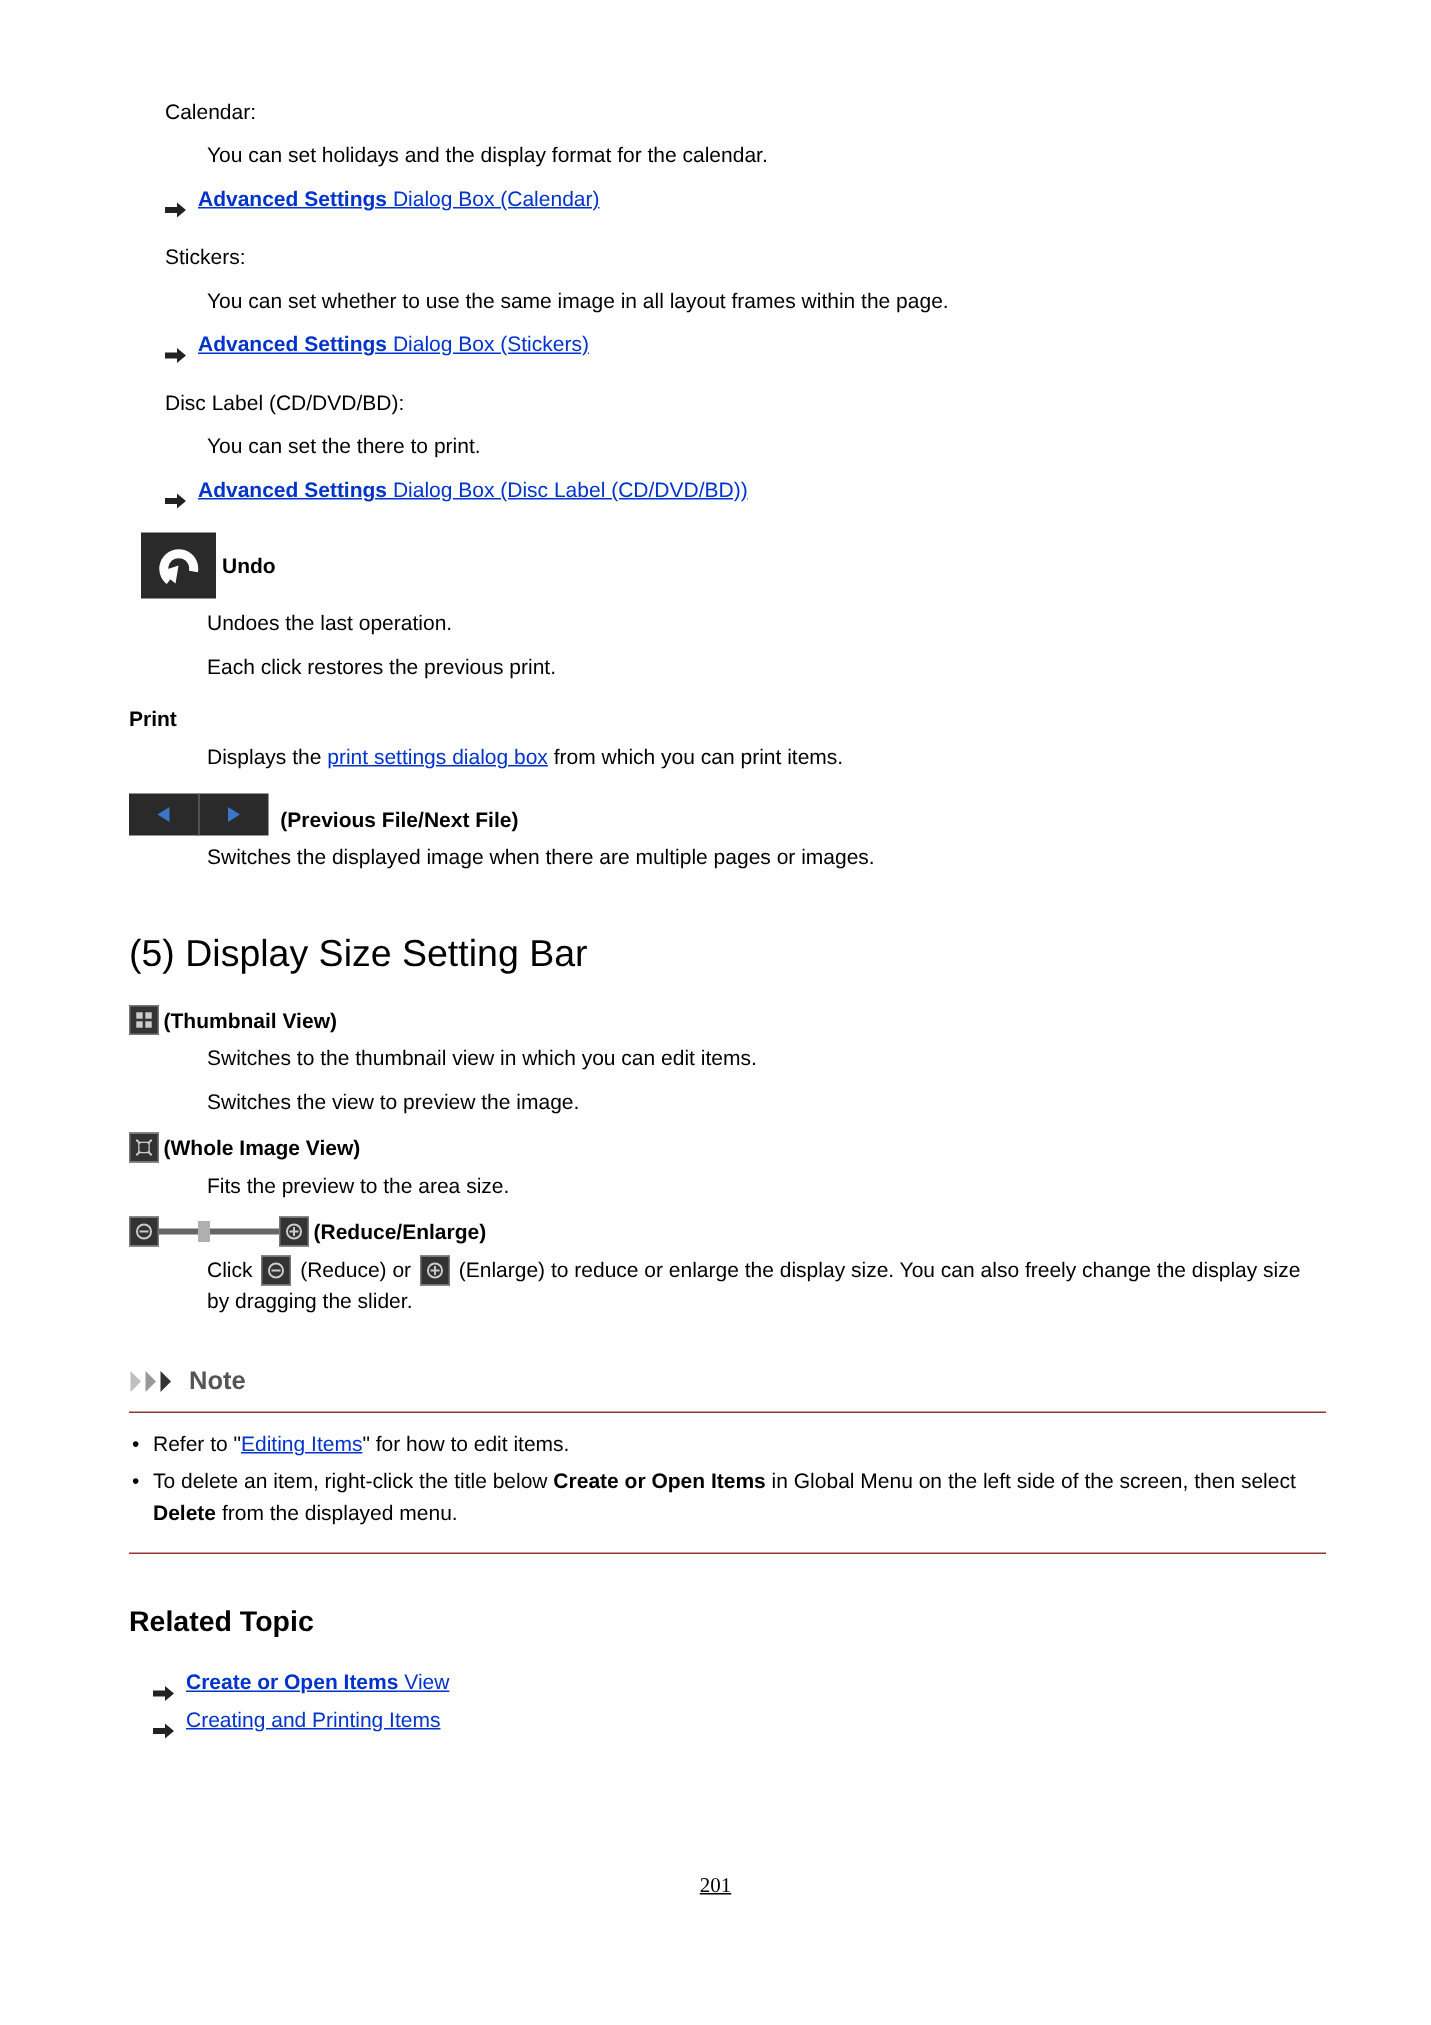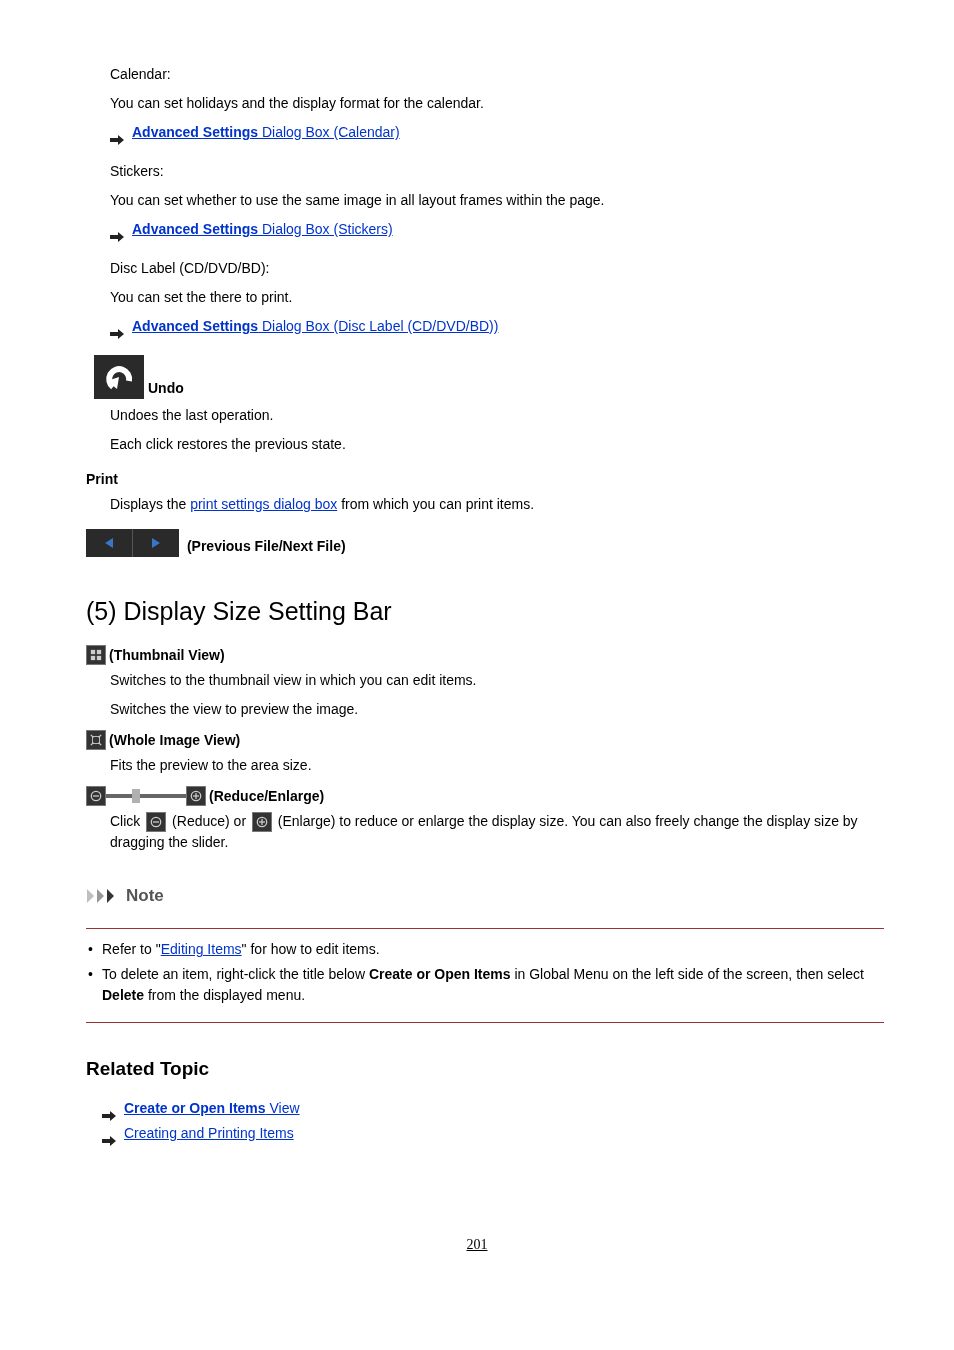--- a/index.html
+++ b/index.html
@@ -13,20 +13,21 @@
       box-sizing: border-box;
       background: #fff;
     }
     .subsection-title {
       font-weight: normal;
       margin-top: 4px;
       margin-bottom: 8px;
     }
     .body-text {
       margin-bottom: 8px;
+      margin-left: 28px;
     }
     .arrow-link {
       margin-left: 0;
       margin-bottom: 18px;
       display: flex;
       align-items: flex-end;
       gap: 8px;
     }
     .arrow-icon {
       width: 14px;
@@ -40,21 +41,21 @@
     }
     .link-bold {
       font-weight: bold;
     }
     .undo-block {
       margin-top: 14px;
       margin-left: -16px;
     }
     .undo-header {
       display: flex;
-      align-items: flex-end;
+      align-items: center;
       margin-bottom: 6px;
     }
     .undo-icon-box {
       width: 50px;
       height: 44px;
       background: #2a2a2a;
       display: inline-flex;
       align-items: center;
       justify-content: center;
       margin-right: 4px;
@@ -146,21 +147,21 @@
       margin: 0 2px;
     }
     .note-block {
       margin-top: 30px;
       margin-left: -24px;
     }
     .note-header {
       display: flex;
       align-items: center;
       border-bottom: 1px solid #933;
-      padding-bottom: 20px;
+      padding-bottom: 8px;
       margin-bottom: 10px;
     }
     .note-chevrons {
       display: inline-flex;
       margin-right: 4px;
     }
     .note-title {
       font-weight: bold;
       font-size: 17px;
       color: #555;
@@ -246,21 +247,21 @@
       <div class="undo-icon-box">
         <svg viewBox="0 0 40 36" width="40" height="36">
           <path d="M 30 22 A 10 10 0 1 0 14 28" fill="none" stroke="#fff" stroke-width="6"></path>
           <path d="M 8 22 L 18 30 L 20 18 Z" fill="#fff"></path>
         </svg>
       </div>
       <span style="font-weight:bold;">Undo</span>
     </div>
   </div>
   <div class="body-text">Undoes the last operation.</div>
-  <div class="body-text">Each click restores the previous state.</div>
+  <div class="body-text">Each click restores the previous print.</div>
 
   <div class="term-label">Print</div>
   <div class="body-text">
     <span>Displays the </span><a class="link">print settings dialog box</a><span> from which you can print items.</span>
   </div>
 
   <div style="margin-left:-24px; margin-top:14px; margin-bottom:4px;">
     <span class="nav-buttons">
       <span class="nav-btn">
         <svg viewBox="0 0 14 14" width="14" height="14">
@@ -268,20 +269,21 @@
           </svg>
       </span>
       <span class="nav-btn">
         <svg viewBox="0 0 14 14" width="14" height="14">
             <path d="M3 2 L11 7 L3 12 Z" fill="#3a76c8"></path>
           </svg>
       </span>
     </span>
     <span style="font-weight:bold;"> (Previous File/Next File)</span>
   </div>
+  <div class="body-text">Switches the displayed image when there are multiple pages or images.</div>
 
   <h2 class="section-title">(5) Display Size Setting Bar</h2>
 
   <div class="icon-term">
     <span class="small-icon">
       <svg viewBox="0 0 14 14" width="12" height="12">
         <rect x="1" y="1" width="5" height="5" fill="#ccc"></rect>
           <rect x="8" y="1" width="5" height="5" fill="#ccc"></rect>
         <rect x="1" y="8" width="5" height="5" fill="#ccc"></rect>
           <rect x="8" y="8" width="5" height="5" fill="#ccc"></rect>

